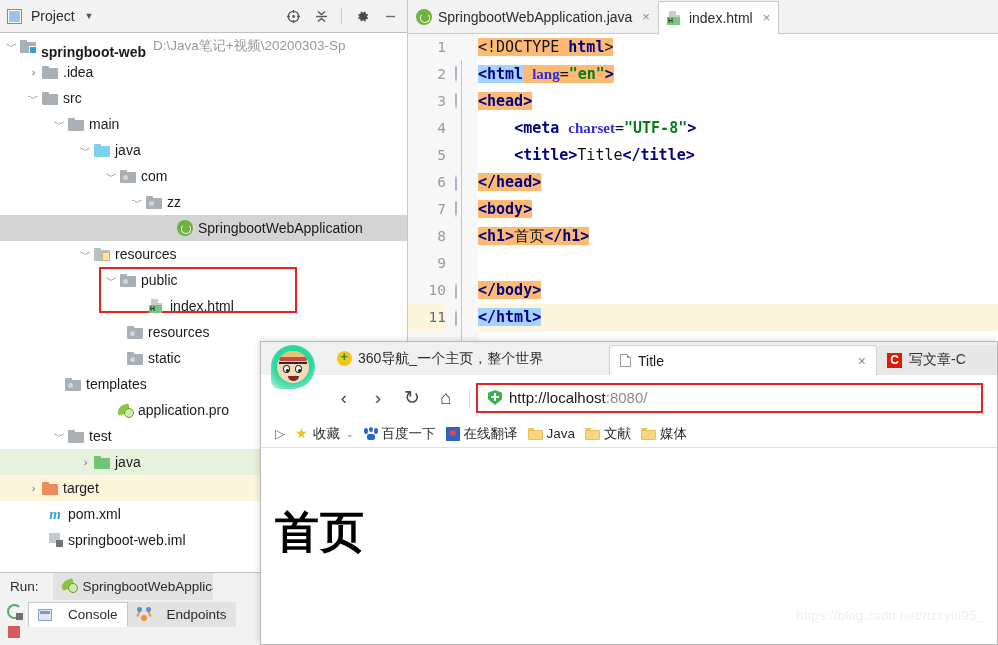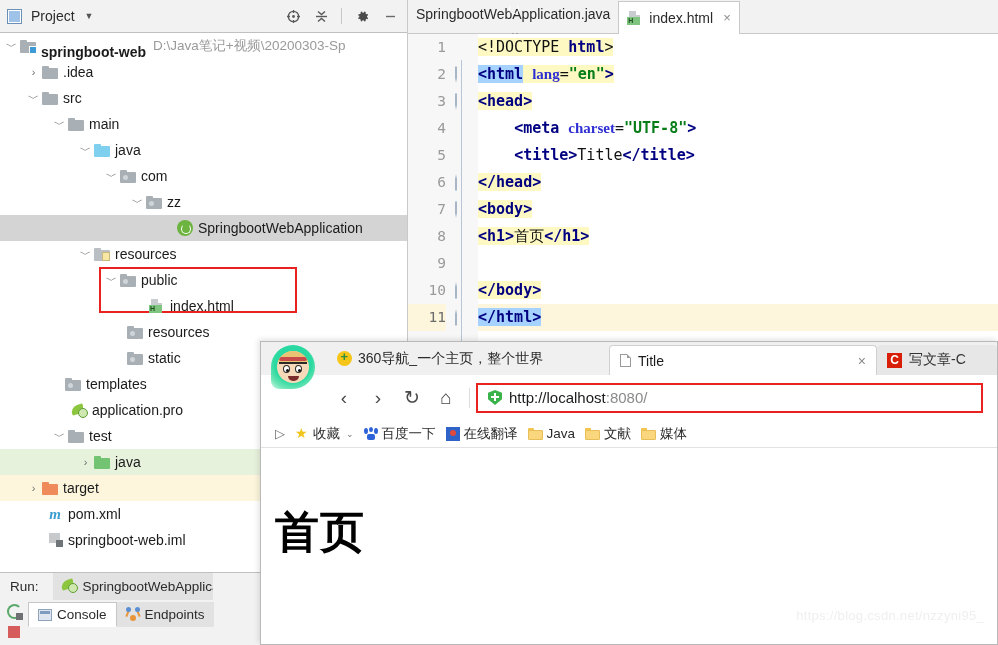--- a/index.html
+++ b/index.html
@@ -88,56 +88,56 @@
   #run-head { height:27px; display:flex; align-items:center; padding-left:10px; font-size:13.5px; color:#2b2b2b; }
   #run-tab { margin-left: 14px; height:27px; background:#e2e2e2; display:flex; align-items:center;
              padding:0 8px; gap:5px; font-size:13.5px; color:#2b2b2b; max-width:160px; overflow:hidden; }
   #run-body { position:absolute; top:27px; left:0; right:0; bottom:0; display:flex; }
   #run-gutter { width:28px; display:flex; flex-direction:column; align-items:center; padding-top:4px; gap:7px; }
   .rerun-ic { width:15px; height:15px; position:relative; }
   .rerun-ic .arc { position:absolute; inset:0; border:2px solid #59a869; border-radius:50%; border-right-color:transparent; }
   .rerun-ic .sq { position:absolute; right:-1px; bottom:-1px; width:7px; height:7px; background:#6e7073; }
   .stop-ic { width:12px; height:12px; background:#d65c5c; }
   #run-tabs { flex:1; display:flex; align-items:flex-start; padding-top:2px; }
-  .rtab { height:25px; display:flex; align-items:center; gap:5px; padding:0 9px; font-size:13.5px; color:#2b2b2b; }
+  .rtab { height:25px; display:flex; align-items:center; gap:16px; padding:0 9px; font-size:13.5px; color:#2b2b2b; }
   .rtab.active { background:#ffffff; border:1px solid #c7c7c7; border-bottom-color:#fff; }
   .rtab.inactive { background:#e2e2e2; }
   .console-ic { width:14px; height:12px; background:#dfe6ef; border:1px solid #8fa4bb; position:relative; }
   .console-ic::after{content:'';position:absolute;left:1px;top:1px;right:1px;height:3px;background:#7d9cc0;}
   .endpoints-ic { width:14px; height:13px; position:relative; }
   .endpoints-ic .l1 { position:absolute; left:1px; top:0; width:2px; height:9px; background:#e8953a; transform:rotate(22deg);}
   .endpoints-ic .l2 { position:absolute; right:1px; top:0; width:2px; height:9px; background:#e8953a; transform:rotate(-22deg);}
   .endpoints-ic .d1 { position:absolute; left:0; top:-1px; width:5px; height:5px; border-radius:50%; background:#5b8fd4;}
   .endpoints-ic .d2 { position:absolute; right:0; top:-1px; width:5px; height:5px; border-radius:50%; background:#5b8fd4;}
   .endpoints-ic .d3 { position:absolute; left:4px; bottom:0; width:6px; height:6px; border-radius:50%; background:#e8953a;}
 
   
   #editor { position:absolute; left:408px; top:0; right:0; height:345px; background:#ffffff; }
   #tabbar { height:34px; background:#f2f2f2; display:flex; align-items:flex-end; border-bottom:1px solid #c9c9c9; }
   .etab { height:33px; display:flex; align-items:center; gap:6px; padding:0 8px 0 8px; font-size:14px; color:#2b2b2b; }
-  .etab.inactive { background:#f2f2f2;flex-direction:column; }
+  .etab.inactive { background:#f2f2f2; }
   .etab.active { background:#ffffff; border-left:1px solid #c9c9c9; border-right:1px solid #c9c9c9;
                  border-top:1px solid #c9c9c9; margin-bottom:-1px; padding-bottom:1px; }
   .etab .x { color:#8d8d8d; font-size:13px; margin-left:4px; }
   #code-area { position:absolute; top:34px; left:0; right:0; bottom:0; display:flex; background:#fff; }
   #gutter { width:46px; background:#f7f7f7; border-right:0px; text-align:right; padding-right:8px;
             color:#9a9a9a; font-family:"DejaVu Sans Mono", monospace; font-size:14.5px; }
   #foldcol { width:24px; background:#f7f7f7; position:relative; }
   #foldline { position:absolute; left:7px; top:26px; width:1px; bottom:0px; background:#b8c6d6; }
   .gline { height:27px; line-height:27px; }
   .gline.cur { background:#fdf6dd; color:#6b6b6b; }
   #code { flex:1; font-family:"DejaVu Sans Mono", monospace; font-size:15px; position:relative; }
   .cline { height:27px; line-height:27px; white-space:pre; }
   .cline.cur { background:#fdf6dd; }
   .tag { color:#000080; font-weight:bold; }
   .attr { color:#2e2ed4; font-weight:bold;font-family:Liberation Serif, serif; }
   .val { color:#067d17; font-weight:bold; }
   .plain { color:#111; }
   .hl-blue { background:#a6d2ff; }
-  .hl-grey { background:#fef9c3; }
+  .hl-grey { background:#fdba74; }
   .fold { position:absolute; left:1px; width:14px; height:14px; }
   .fold .shape { width:13px; height:13px; border:1px solid #a8b5c4; background:#fff; position:relative; }
   .fold .minus { position:absolute; left:2px; top:5px; width:8px; height:1.5px; background:#6b7785; }
   .fold.top .shape { border-radius:2px 2px 0 0; clip-path: polygon(0 0,100% 0,100% 70%,50% 100%,0 70%); }
   .fold.bot .shape { border-radius:0 0 2px 2px; clip-path: polygon(0 30%,50% 0,100% 30%,100% 100%,0 100%); }
   #editor-blank { position:absolute; left:408px; top:345px; right:0; bottom:0; background:#ffffff; }
 
   
   #browser { position:absolute; left:260px; top:341px; width:738px; height:304px;
              background:#fff; border:1px solid #b9b9b9; box-shadow:-2px -2px 5px rgba(0,0,0,0.10); }
@@ -402,21 +402,21 @@
         <span class="ic">
             <span class="folder f-grey">
               <span class="tab"></span>
               <span class="bd"></span>
               <span class="dot"></span>
             </span>
           </span>
         <span class="lbl">templates</span>
       </div>
 
-      <div class="row" style="padding-left:70px">
+      <div class="row" style="padding-left:116px">
         <span class="ic">
             <span class="spring-leaf">
               <span class="leaf"></span>
               <span class="cir"></span>
             </span>
           </span>
         <span class="lbl">application.pro</span>
       </div>
 
       <div class="row" style="padding-left:52px">

